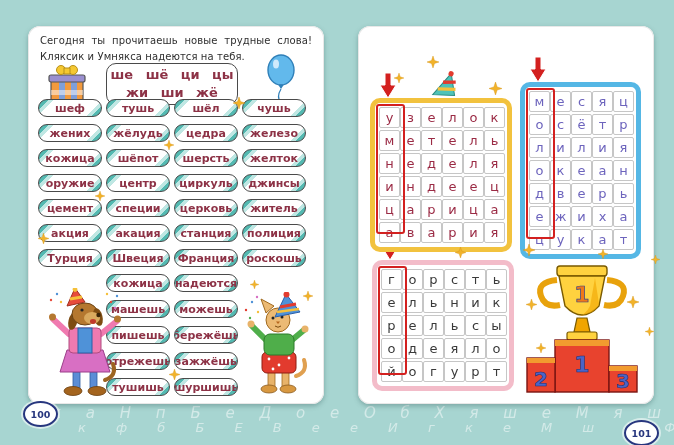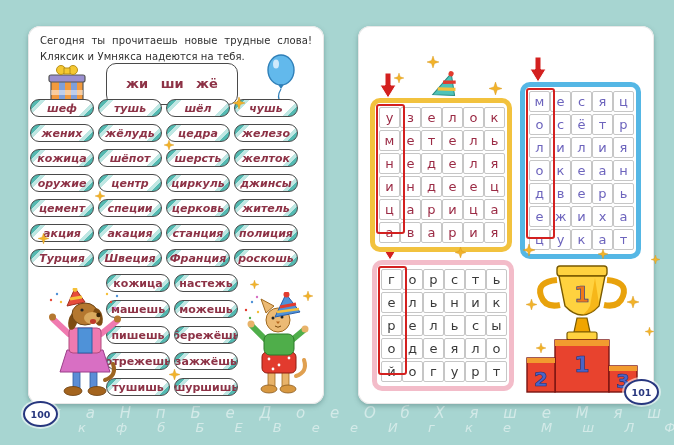--- a/index.html
+++ b/index.html
@@ -23,23 +23,23 @@
   }
   
   .syllable-box{
     position:absolute;left:78px;top:37px;width:130px;height:40px;
     border:1.6px solid #4a4a4a;border-radius:10px;background:#fff;
     display:flex;flex-direction:column;align-items:center;justify-content:center;
     color:#8d3246;font-weight:bold;font-size:13px;line-height:18px;
   }
   .syllable-box div{word-spacing:8px;}
   .word-grid{
-    position:absolute;left:2px;top:73px;
+    position:absolute;left:10px;top:73px;
     display:grid;grid-template-columns:repeat(4,64px);
-    column-gap:4px;row-gap:7px;grid-auto-rows:18px;font-style:italic;
+    column-gap:4px;row-gap:7px;grid-auto-rows:18px;
   }
   .pair-grid{
     position:absolute;left:78px;top:248px;
     display:grid;grid-template-columns:repeat(2,64px);
     column-gap:4px;row-gap:8px;grid-auto-rows:18px;
   }
   .pill{
     border:1.5px solid #4a4a4a;border-radius:9px;
     display:flex;align-items:center;justify-content:center;
     font-size:11px;font-weight:bold;color:#8d3246;
@@ -68,21 +68,21 @@
   
   .sparkle{position:absolute;}
   .badge{
     position:absolute;width:35px;height:26px;border-radius:50%;
     background:#fff;border:2.5px solid #27367e;box-sizing:border-box;
     display:flex;align-items:center;justify-content:center;
     font-size:9.5px;font-weight:bold;color:#27367e;
     box-shadow:0 0 0 2px rgba(255,255,255,.55);
   }
   .badge.b-left{left:23px;top:401px;}
-  .badge.b-right{left:624px;top:379px;}
+  .badge.b-right{left:624px;top:420px;}
   .bg-letters{
     position:absolute;white-space:nowrap;font-style:italic;
     color:rgba(255,255,255,.5);font-size:15px;letter-spacing:10px;
   }
   .bg-letters.row1{left:52px;top:404px;}
   .bg-letters.row2{left:78px;top:420px;font-size:13px;letter-spacing:13px;}
   svg text{font-family:"DejaVu Sans",sans-serif;}
 </style>
 </head>
 <body>
@@ -100,20 +100,21 @@
       <rect x="13" y="17" width="6" height="23" fill="#7f9fd9"></rect>
       <rect x="25" y="17" width="6" height="23" fill="#7f9fd9"></rect>
       <rect x="5" y="26" width="32" height="5" fill="#ffffff" opacity=".5"></rect>
       <rect x="3" y="11" width="36" height="7" rx="2" fill="#9a8fd0" stroke="#555" stroke-width="1.2"></rect>
       <circle cx="15" cy="6" r="4.5" fill="#f5c832" stroke="#b8901a"></circle>
       <circle cx="27" cy="6" r="4.5" fill="#f5c832" stroke="#b8901a"></circle>
       <rect x="18" y="4" width="6" height="6" fill="#f5c832" stroke="#b8901a"></rect>
     </svg>
 
     <div class="syllable-box">
+      <div>ше шё ци цы</div>
       <div>жи ши жё</div>
     </div>
 
     <svg style="position:absolute;left:238px;top:28px" width="32" height="62" viewBox="0 0 32 62">
       <ellipse cx="15" cy="16" rx="13" ry="15" fill="#62b9ec" stroke="#2f7fb8" stroke-width="1.4"></ellipse>
       <ellipse cx="10" cy="10" rx="3" ry="4.5" fill="#cfeafc"></ellipse>
       <polygon points="12,30.5 18,30.5 15,35" fill="#2f7fb8"></polygon>
       <path d="M15,35 q-5,8 0,14 q5,6 0,12" fill="none" stroke="#2f7fb8" stroke-width="1.2"></path>
     </svg>
 
@@ -143,21 +144,21 @@
         <div class="pill">станция</div>
         <div class="pill">полиция</div>
         <div class="pill">Турция</div>
         <div class="pill">Швеция</div>
         <div class="pill">Франция</div>
         <div class="pill">роскошь</div>
       </div>
 
     <div class="pair-grid" id="pair-grid">
         <div class="pill">кожица</div>
-        <div class="pill">настежь</div>
+        <div class="pill">надеются</div>
         <div class="pill">машешь</div>
         <div class="pill">можешь</div>
         <div class="pill">пишешь</div>
         <div class="pill">бережёшь</div>
         <div class="pill">отрежешь</div>
         <div class="pill">зажжёшь</div>
         <div class="pill">тушишь</div>
         <div class="pill">шуршишь</div>
       </div>
 

